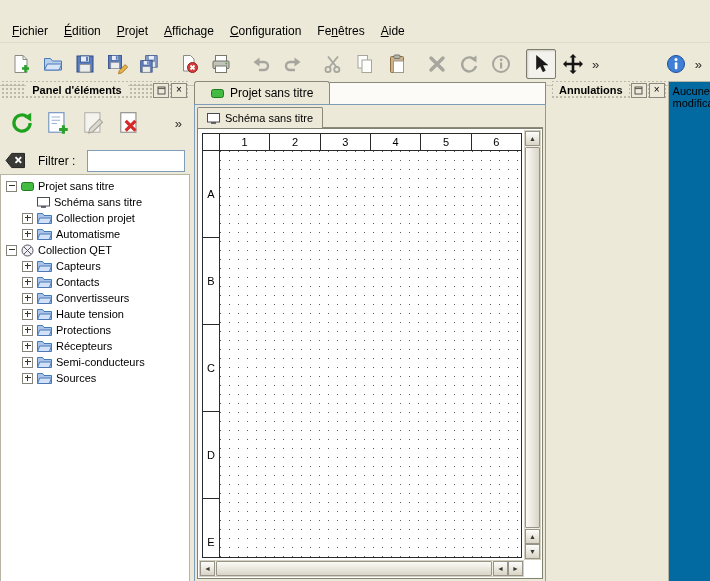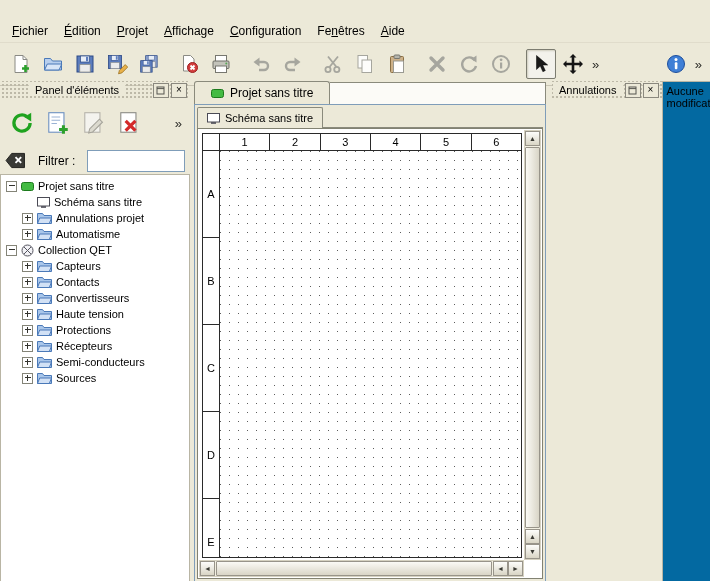--- a/index.html
+++ b/index.html
@@ -16,21 +16,21 @@
   .tsep{width:8px;flex:none;}
   .chev{font-size:13px;color:#2c2c28;padding:0 3px;cursor:default;}
   .tspacer{flex:1;}
   
   .main{position:absolute;top:62px;left:0;right:0;bottom:0;display:flex;}
   
   .left-dock{width:190px;flex:none;display:flex;flex-direction:column;}
   .right-dock{width:160px;flex:none;display:flex;flex-direction:row;}
   .dock-titlebar{height:18px;flex:none;display:flex;align-items:center;padding:0 3px;
     background-image:radial-gradient(circle,#bdb9a8 1px,transparent 1.3px);background-size:4px 4px;background-position:1px 2px;}
-  .dock-title{background:#ece9d8;padding:0 6px;font-size:11px;margin:0 auto;white-space:nowrap;}
+  .dock-title{background:#ece9d8;padding:0 6px;font-size:11px;margin:0 auto;white-space:nowrap;font-weight:bold;}
   .dock-btn{width:14px;height:13px;background:#ece9d8;border:1px solid #8a887e;display:flex;align-items:center;justify-content:center;margin-left:2px;font-size:10px;line-height:10px;cursor:default;flex:none;}
   
   .el-toolbar{height:42px;flex:none;display:flex;align-items:center;padding:3px 5px;}
   .el-btn{width:34px;height:34px;border:1px solid transparent;background:transparent;display:flex;align-items:center;justify-content:center;padding:0;margin-right:2px;border-radius:2px;}
   .filter-row{height:27px;flex:none;display:flex;align-items:center;padding:0 5px;gap:12px;}
   .filter-input{flex:1;height:18px;min-width:0;border:1px solid #7f9db9;background:#fff;font-family:"Liberation Sans",sans-serif;font-size:11px;padding:1px 3px;}
   .tree{flex:1;background:#fff;border:1px solid #b9b5a4;overflow:hidden;padding-top:3px;}
   .trow{height:16px;display:flex;align-items:center;gap:4px;font-size:11px;padding-left:5px;white-space:nowrap;cursor:default;}
   .trow.d2{padding-left:21px;}
   .exp{width:9px;height:9px;border:1px solid #848478;background:#fff;position:relative;flex:none;}
@@ -289,21 +289,21 @@
               <rect x="4" y="9.2" width="5" height="1.6" fill="#4a4a55"></rect>
             </svg>
             <span class="tlabel">Schéma sans titre</span>
           </div>
         <div class="trow d2">
             <span class="exp plus"></span>
             <svg width="15" height="12" viewBox="0 0 15 12">
               <path d="M.5 1.5h5l1.5 2h7.5v8H.5z" fill="#a9c6ea" stroke="#4a79b8"></path>
               <path d="M.5 11.5L2.7 6h11.8l-2.2 5.5z" fill="#d2e1f5" stroke="#4a79b8"></path>
             </svg>
-            <span class="tlabel">Annulations projet</span>
+            <span class="tlabel">Collection projet</span>
           </div>
         <div class="trow d2">
             <span class="exp plus"></span>
             <svg width="15" height="12" viewBox="0 0 15 12">
               <path d="M.5 1.5h5l1.5 2h7.5v8H.5z" fill="#a9c6ea" stroke="#4a79b8"></path>
               <path d="M.5 11.5L2.7 6h11.8l-2.2 5.5z" fill="#d2e1f5" stroke="#4a79b8"></path>
             </svg>
             <span class="tlabel">Automatisme</span>
           </div>
         <div class="trow d1">

